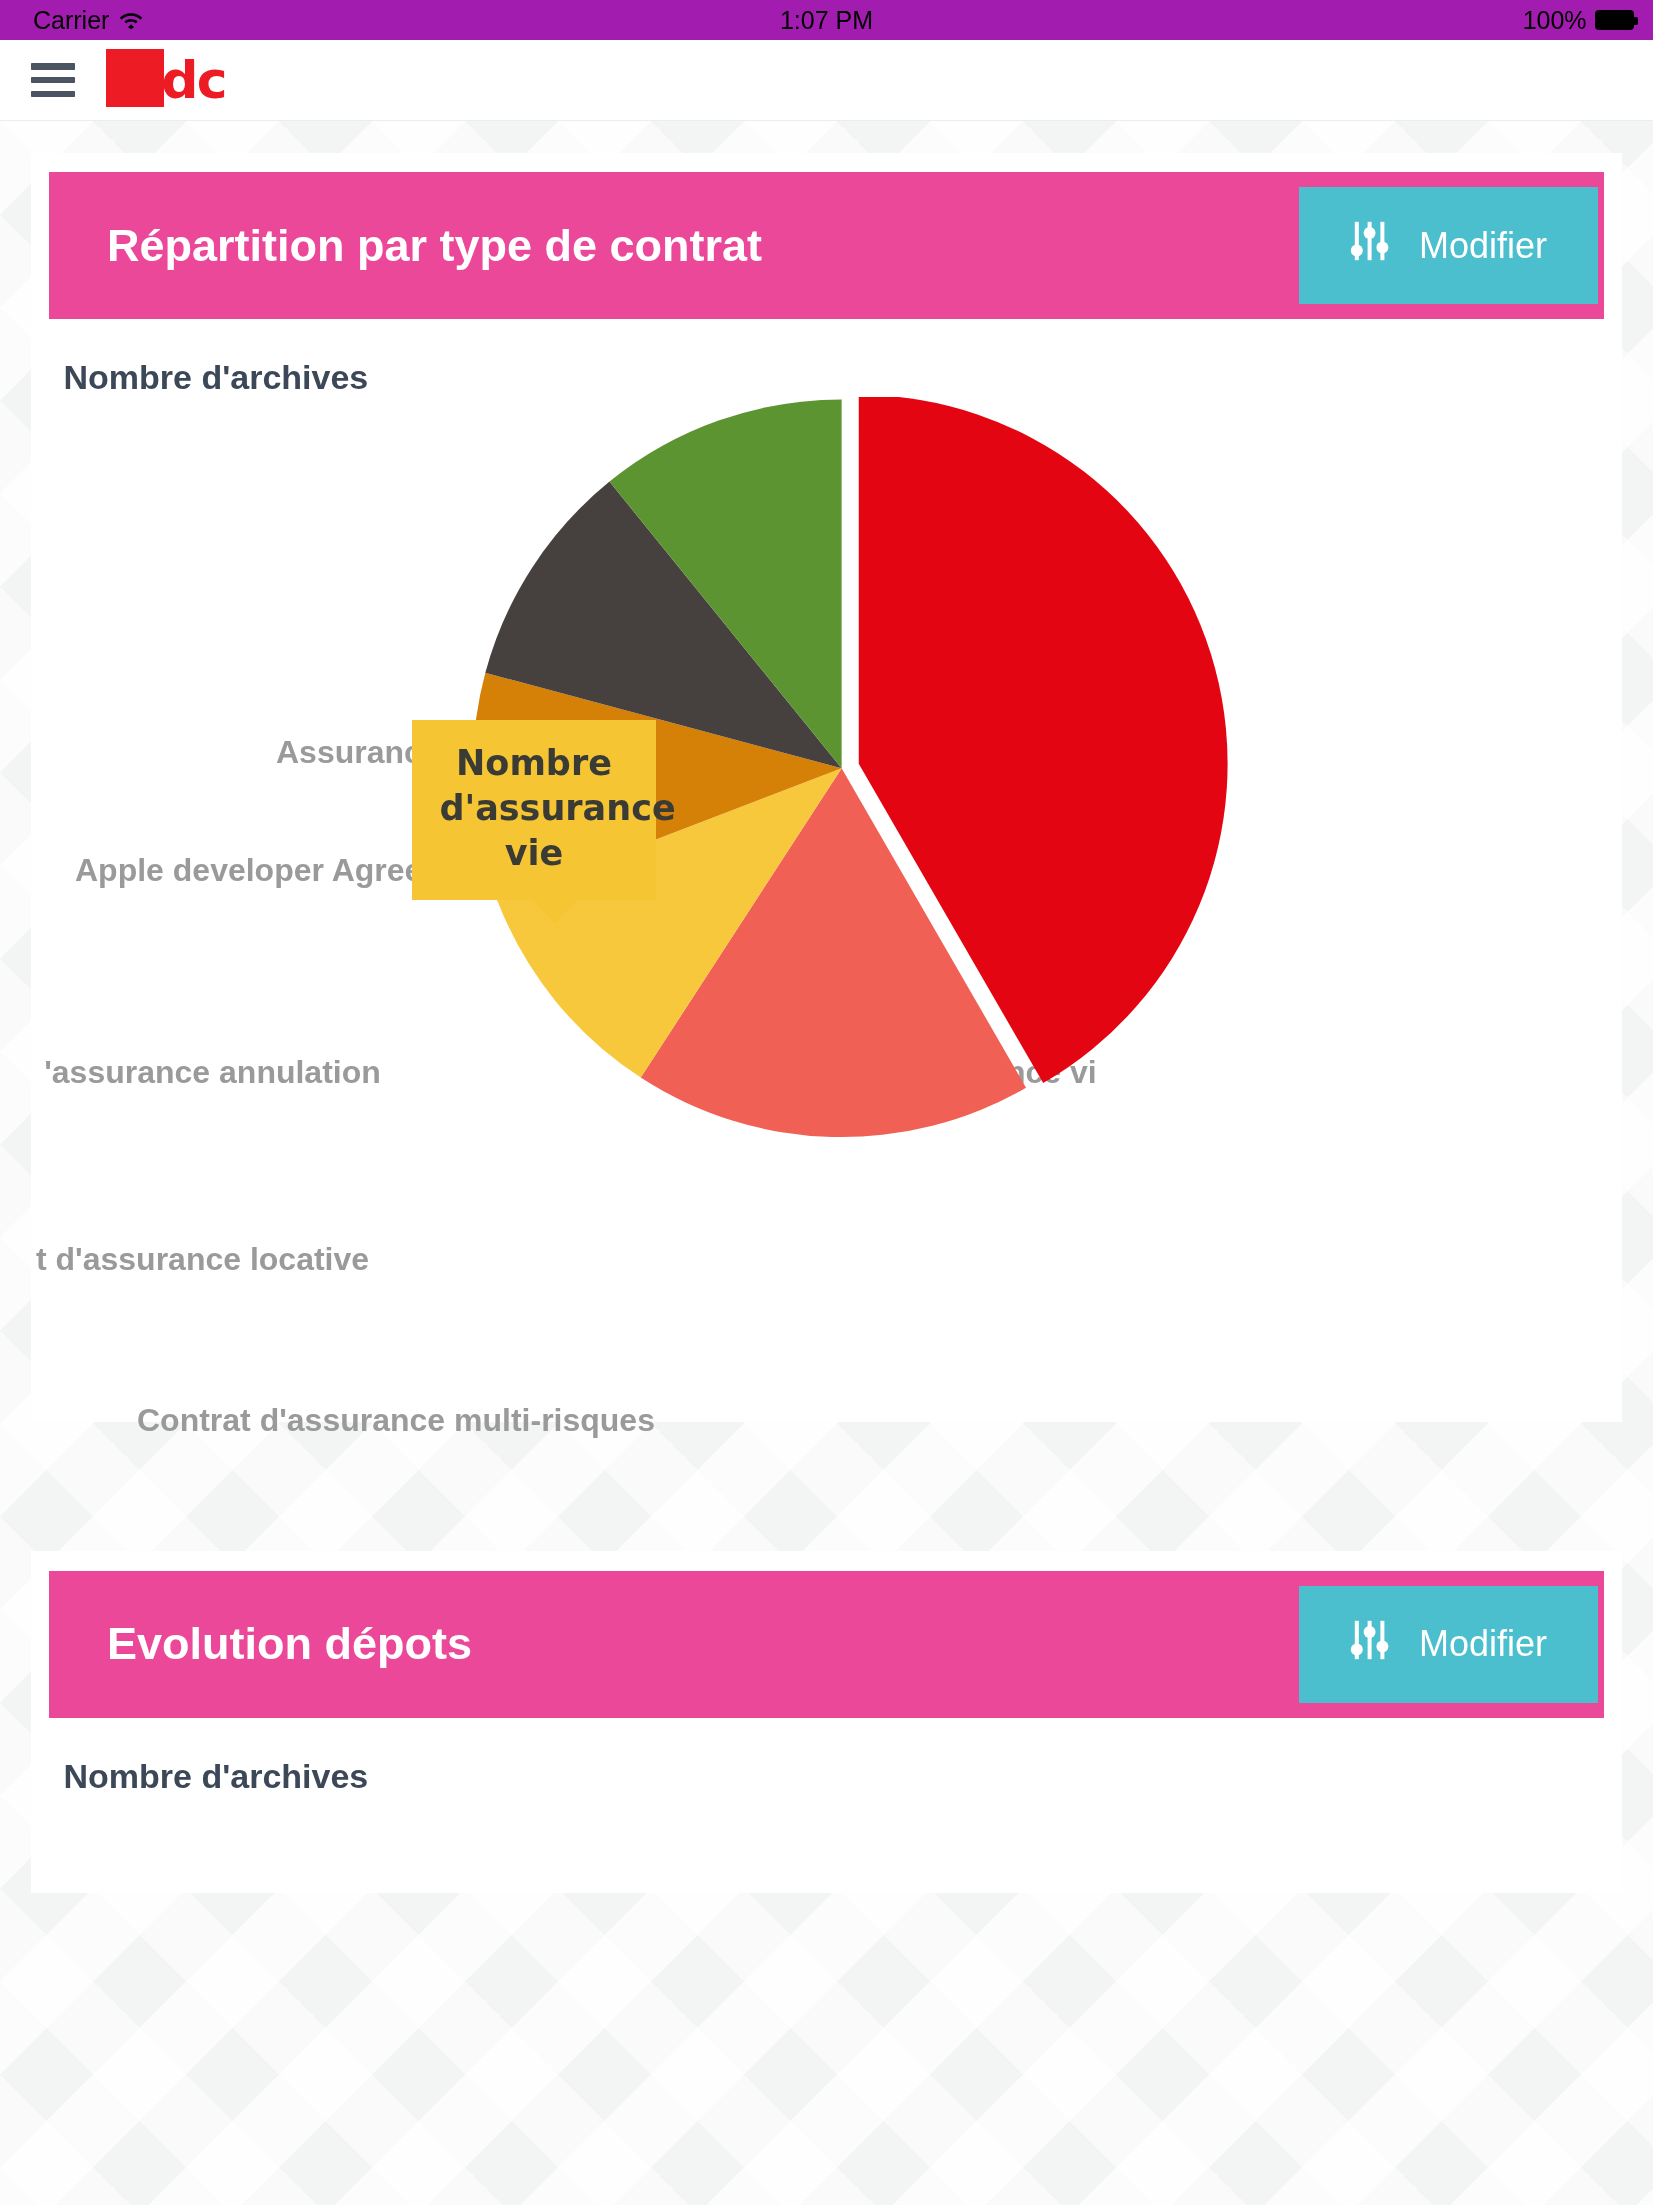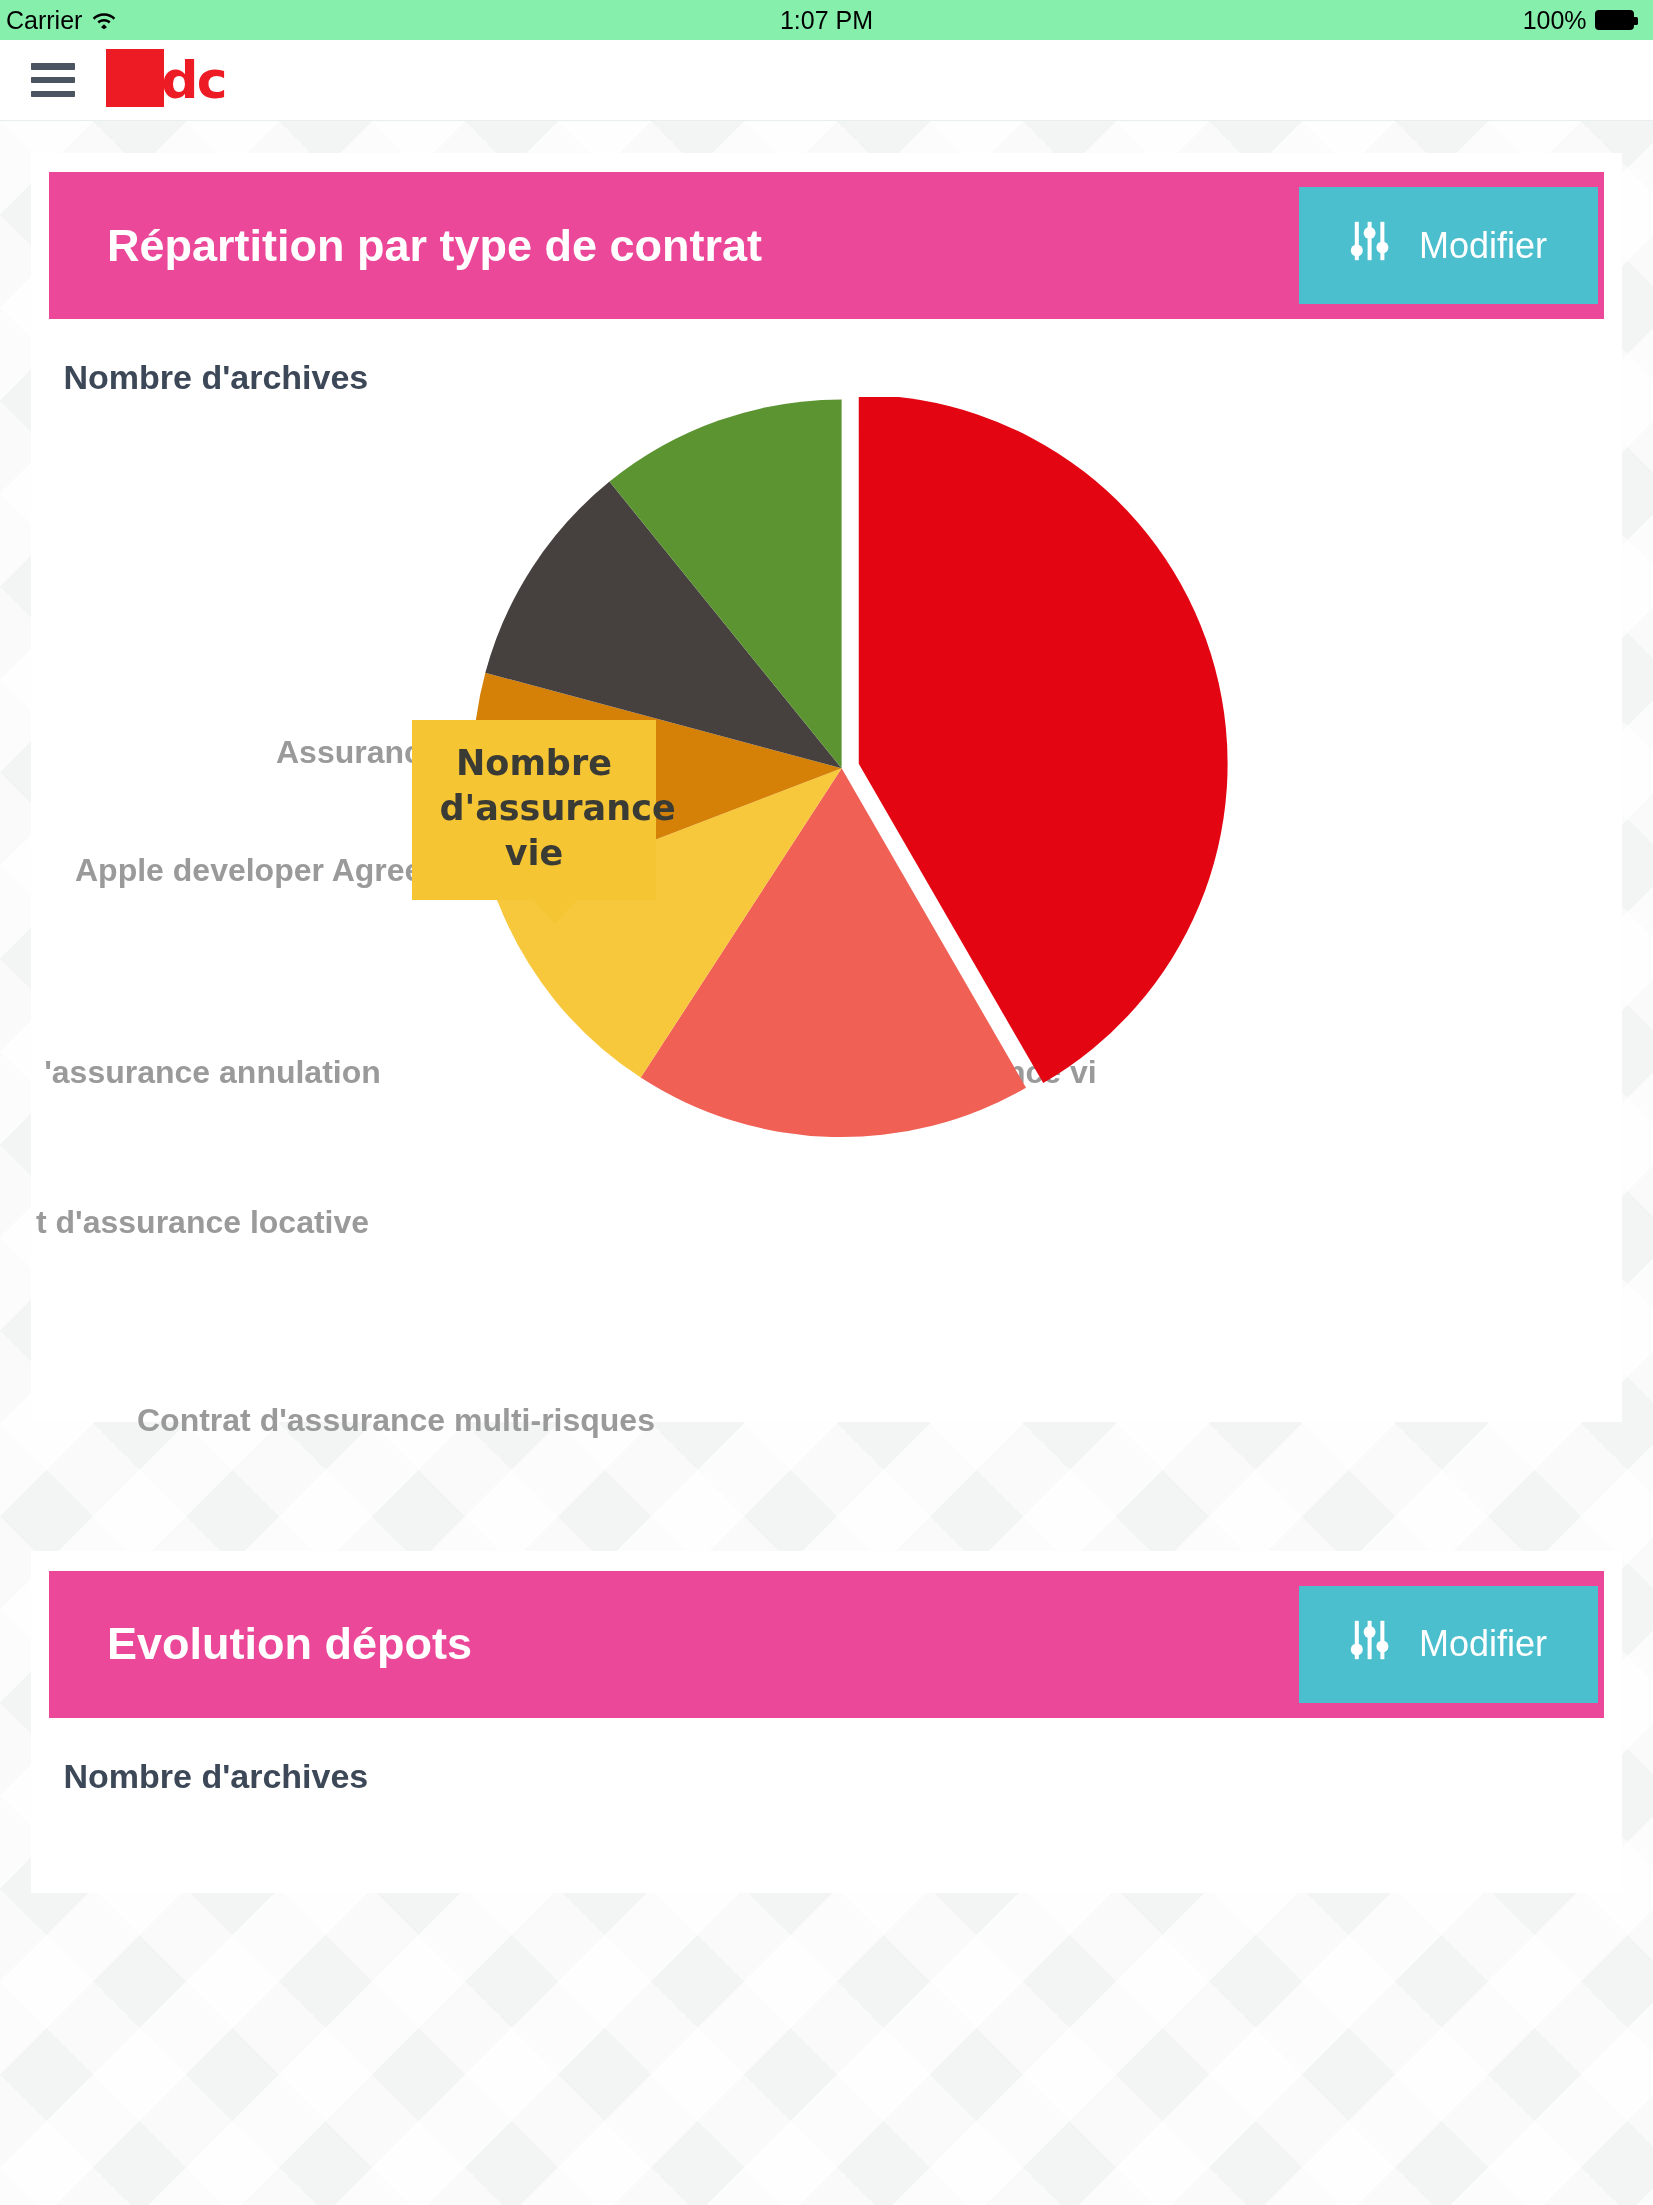--- a/index.html
+++ b/index.html
@@ -11,25 +11,25 @@
     height: 2205px;
     background: #ffffff;
     font-family: "Liberation Sans", sans-serif;
     overflow: hidden;
     position: relative;
   }
 
   
   .statusbar {
     height: 40px;
-    background: #86efac;
-    display: flex;
-    align-items: center;
-    position: relative;
-    padding: 0 6px;
+    background: #a21caf;
+    display: flex;
+    align-items: center;
+    position: relative;
+    padding: 0 33px;
     box-sizing: border-box;
   }
   .sb-left {
     display: flex;
     align-items: center;
     gap: 9.7px;
     font-size: 25px;
     color: #000;
     font-family: "Liberation Sans", sans-serif;
   }
@@ -269,21 +269,21 @@
       </div>
     </div>
 
     <div class="axis-label">Nombre d'archives</div>
 
     <div class="chart-area">
 
       <div class="pie-label" style="left:227px; top:337px;">Assurance voyag</div>
       <div class="pie-label" style="left:26px; top:455px;">Apple developer Agreement</div>
       <div class="pie-label" style="left:-4.8px; top:657px;">'assurance annulation</div>
-      <div class="pie-label" style="left:-13px; top:807px;text-align:right;">t d'assurance locative</div>
+      <div class="pie-label" style="left:-13px; top:844px;text-align:right;">t d'assurance locative</div>
       <div class="pie-label" style="left:88px; top:990px;margin-top:15px;">Contrat d'assurance multi-risques</div>
       <div class="pie-label" style="left:704px; top:657px;">Contrat d'assurance vi</div>
 
       <svg id="pie-svg" width="1582" height="1025" viewBox="0 0 1960 1270" style="position:absolute;left:0;top:0;">
           <path d="M 1003.2503681783595 454.30598100774455 L 1003.2503681783595 -2.694018992255451 A 457 457 0 0 1 1231.7503681783596 850.079590537233 Z" fill="#e30512"></path>
           <path d="M 982 460 L 1210.5 855.7736095294885 A 457 457 0 0 1 733.0999609981326 843.2724495510588 Z" fill="#f06055"></path>
           <path d="M 982 460 L 733.0999609981326 843.2724495510588 A 457 457 0 0 1 555.3537450907788 623.7741529422021 Z" fill="#f8c83c"></path>
           <path d="M 982 460 L 555.3537450907788 623.7741529422021 A 457 457 0 0 1 540.5718973858957 341.7196963881482 Z" fill="#d58007"></path>
           <path d="M 982 460 L 540.5718973858957 341.7196963881482 A 457 457 0 0 1 694.4005812902244 104.8442956141642 Z" fill="#46403f"></path>
           <path d="M 982 460 L 694.4005812902244 104.8442956141642 A 457 457 0 0 1 981.9999999999999 3 Z" fill="#5b9430"></path>

